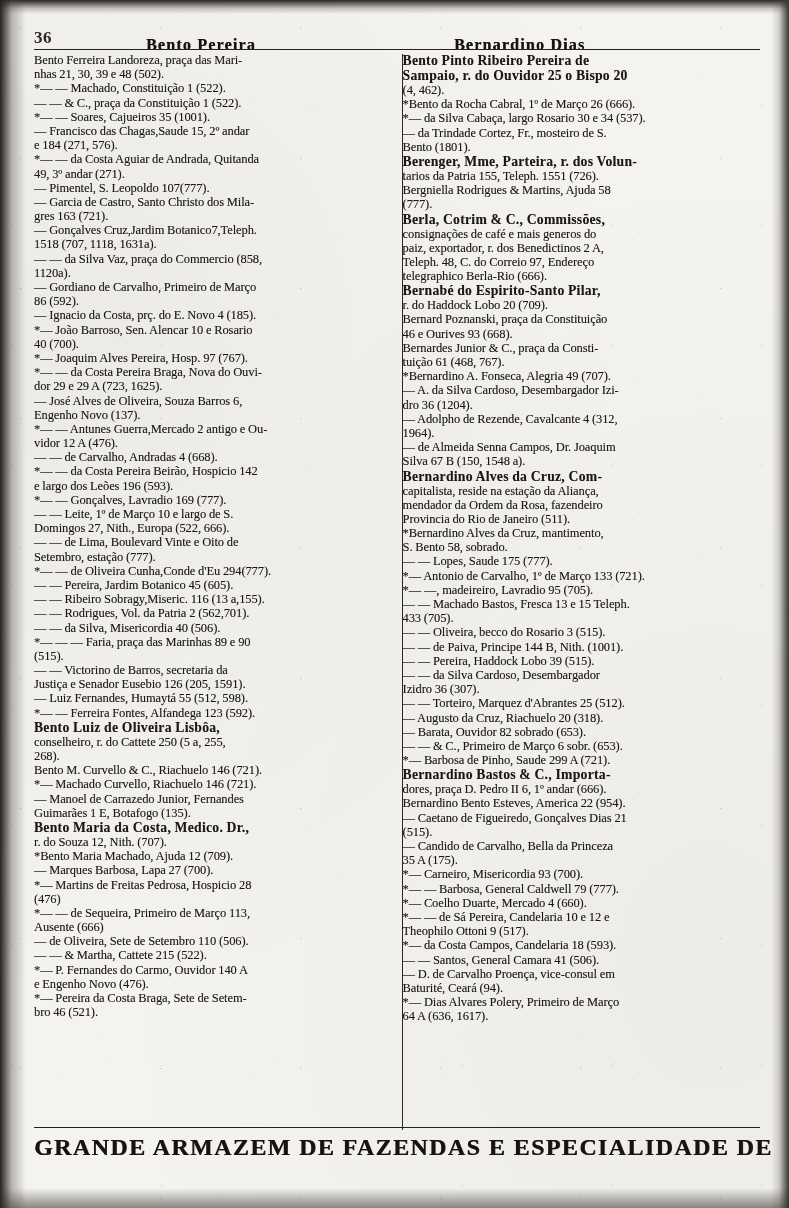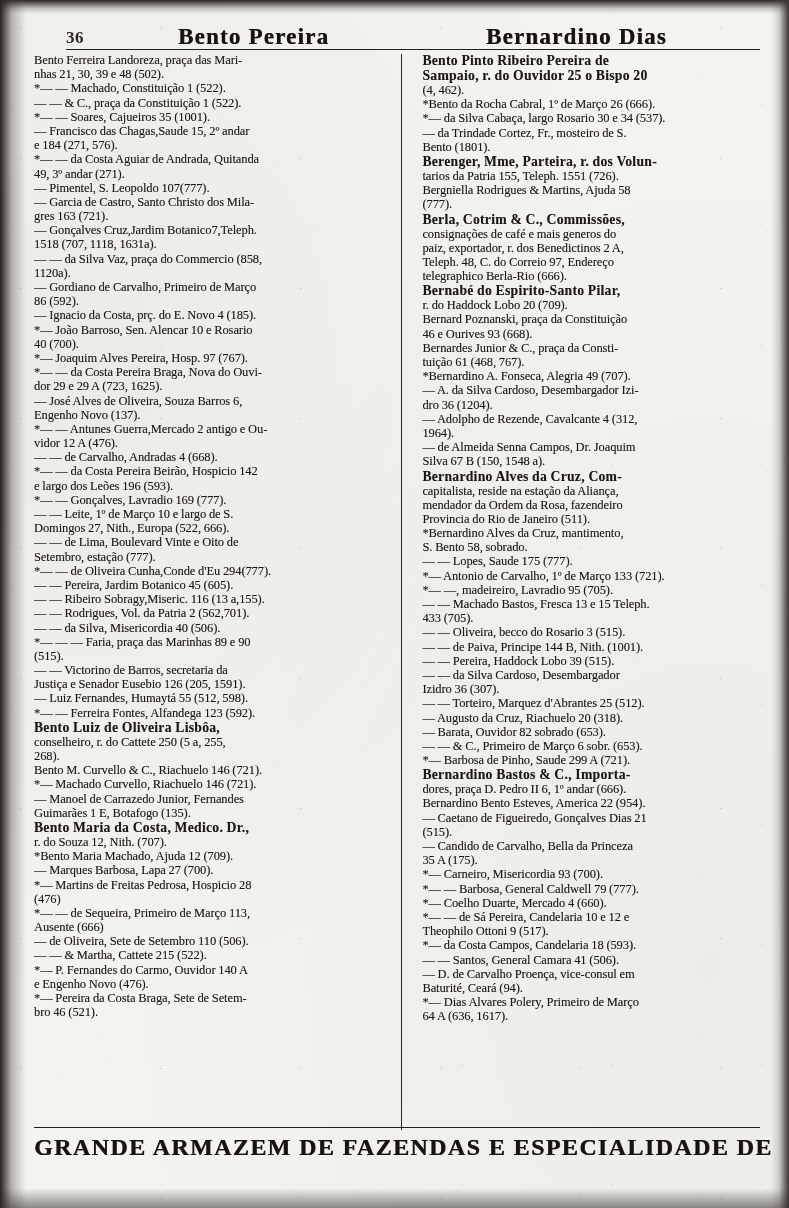--- a/index.html
+++ b/index.html
@@ -50,37 +50,36 @@
     top: 22px;
     width: 726px;
     height: 1160px;
   }
 
   
   .header {
     position: relative;
     height: 26px;
     margin-bottom: 2px;
-    margin-left: 32px;
   }
   .folio {
     position: absolute;
     left: 0; top: 6px;
     font-family: "Liberation Serif", serif;
     font-weight: bold;
     font-size: 17px;
     letter-spacing: 0.5px;
     color: #2b2723;
   }
   .head-title {
     position: absolute;
-    top: 2px;
+    top: 14px;
     font-family: "Liberation Serif", serif;
     font-weight: bold;
-    font-size: 23px;
+    font-size: 16px;
     letter-spacing: 1.2px;
     color: #17140f;
     text-shadow: 0.4px 0 0 rgba(20,18,14,0.75);
   }
   .head-left  { left: 112px; }
   .head-right { left: 420px; }
 
   .rule {
     position: absolute;
     left: 0; right: 0;
@@ -97,21 +96,21 @@
     bottom: 52px;
     display: flex;
     gap: 9px;
   }
   .col {
     width: 50%;
     box-sizing: border-box;
     padding-right: 10px;
   }
   .col.right {
-    padding-left: 20px;
+    padding-left: 0;
     padding-right: 0;
     border-left: 1.4px solid #2b2723;
   }
 
   .entry {
     font-size: 12.4px;
     line-height: 13.6px;
     margin: 0 0 0.6px 0;
     text-indent: -11px;
     padding-left: 11px;

